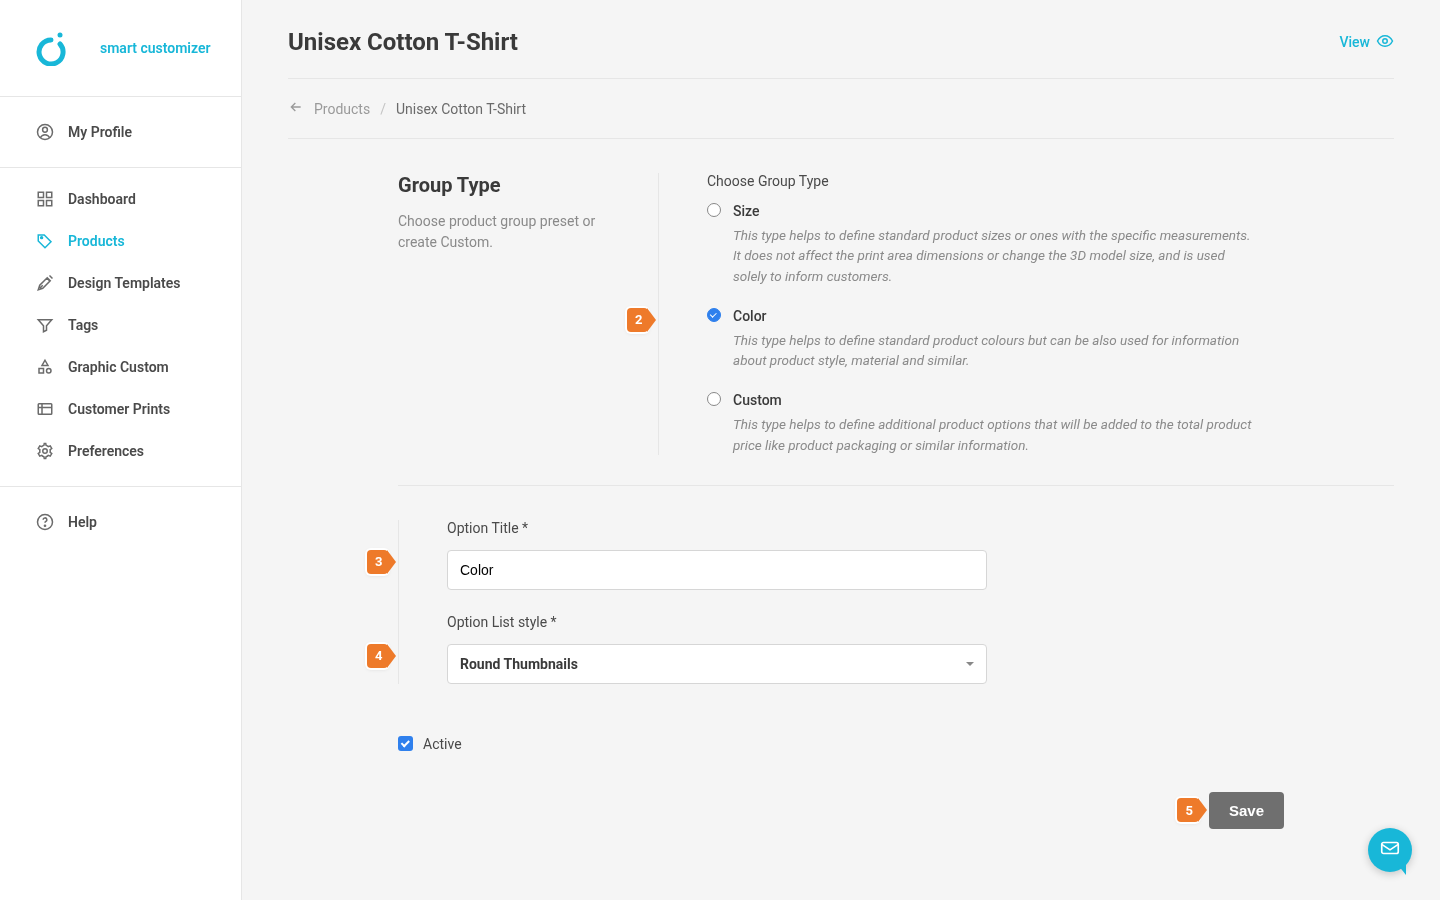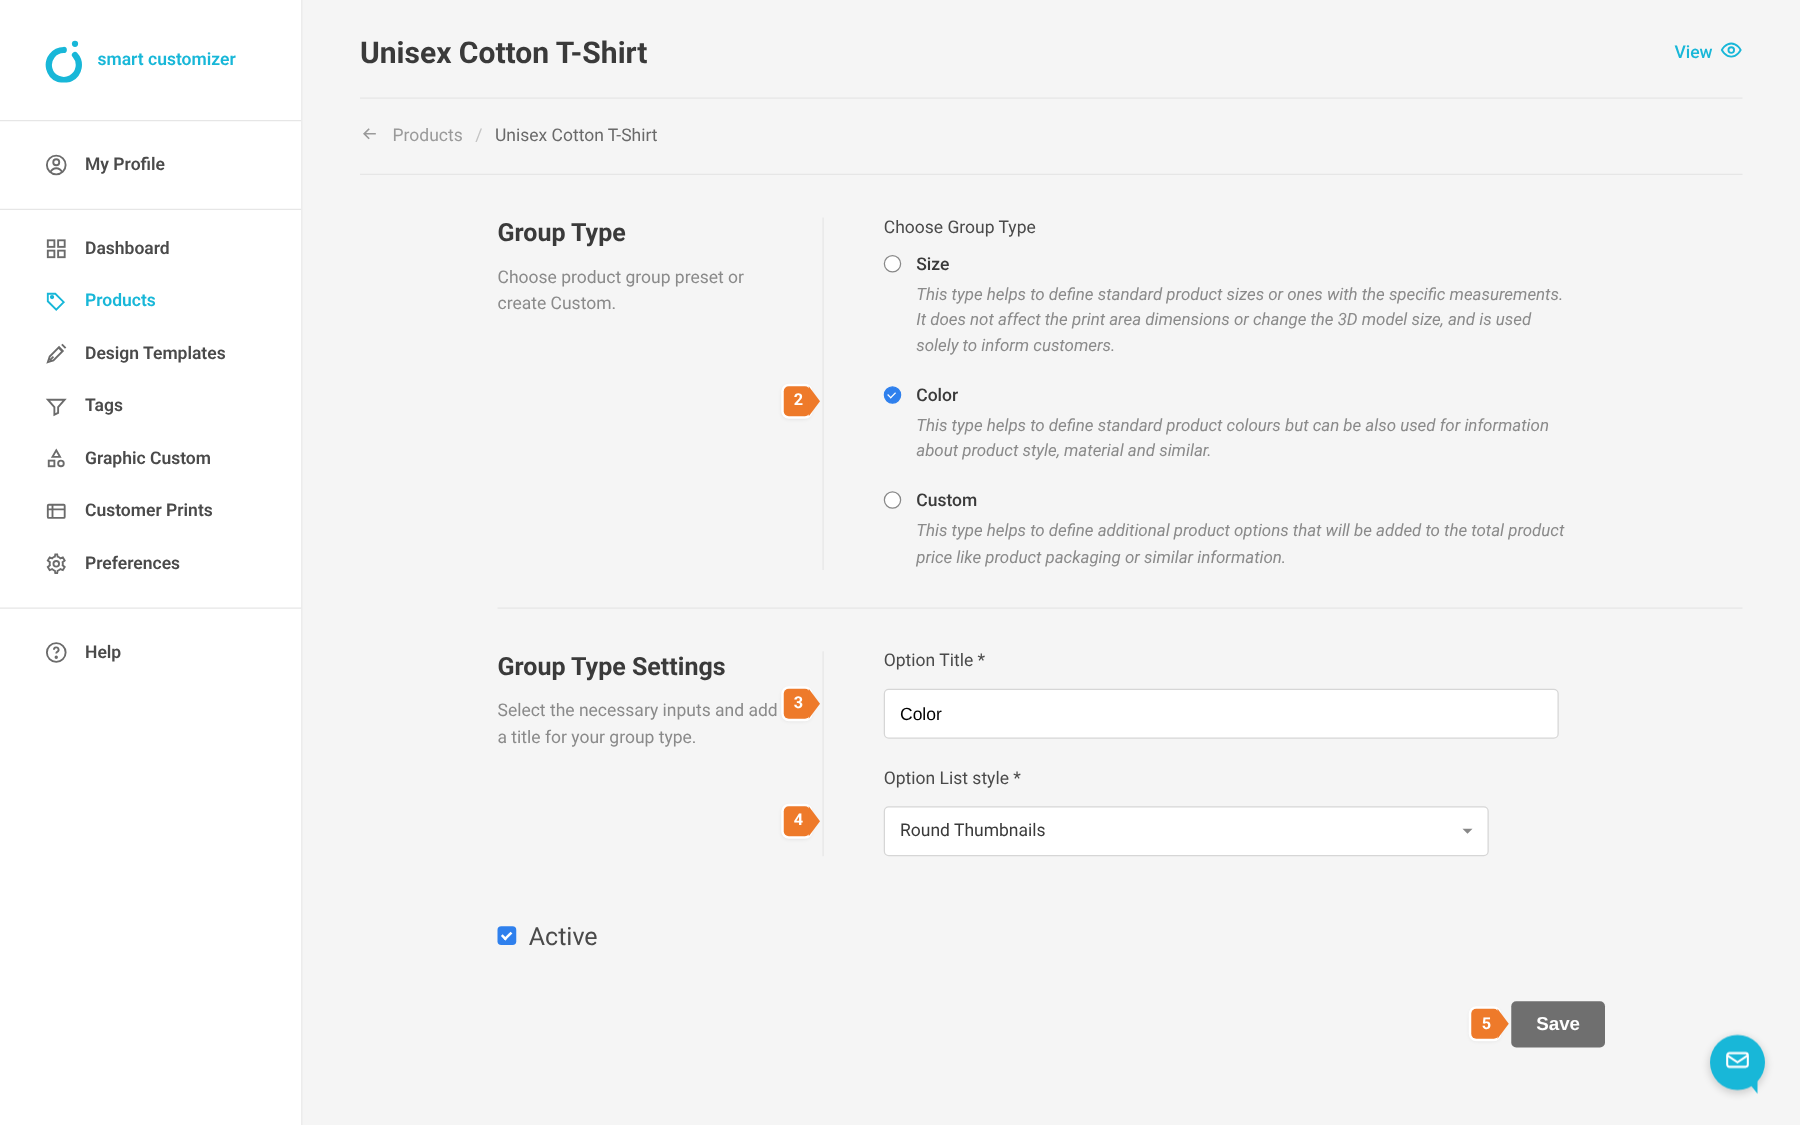--- a/index.html
+++ b/index.html
@@ -30,20 +30,21 @@
   }
   .brand-logo {
     width: 30px;
     height: 36px;
     position: relative;
   }
   .brand-name {
     color: #18b7d8;
     font-size: 14px;
     font-weight: 600;
+    margin-left: 22px;
   }
   .nav-section {
     padding: 0;
   }
   .nav-item {
     display: flex;
     align-items: center;
     gap: 14px;
     padding: 12px 24px 12px 36px;
     color: #4a4a4a;
@@ -167,38 +168,39 @@
   }
 
   .text-input {
     width: 540px; height: 40px;
     padding: 0 12px;
     font-size: 14px;
     border: 1px solid #d6d6d6; border-radius: 4px;
     background: #fff;
   }
   .select-wrap {
-    width: 484px; height: 40px;
+    width: 540px; height: 40px;
     border: 1px solid #d6d6d6; border-radius: 4px;
     background: #fff;
     display: flex; align-items: center; justify-content: space-between;
     padding: 0 12px; font-size: 14px; color: #3a3a3a;
     cursor: pointer;
+    font-weight: bold;
   }
   .caret-down {
     width: 0; height: 0;
     border-left: 4px solid transparent;
     border-right: 4px solid transparent;
     border-top: 4px solid #888;
   }
   .field-block { margin-bottom: 24px; position: relative; }
 
   .active-row {
     display: flex; align-items: center; gap: 10px;
-    padding: 22px 0 0 110px; font-size: 20px; color: #4a4a4a;
+    padding: 22px 0 0 110px; font-size: 14px; color: #4a4a4a;
   }
   .checkbox {
     width: 15px; height: 15px; border-radius: 3px;
     background: #2f80ed; display: inline-flex;
     align-items: center; justify-content: center;
   }
   .checkbox::after {
     content: ""; width: 6px; height: 3px;
     border-left: 2px solid #fff; border-bottom: 2px solid #fff;
     transform: rotate(-45deg) translateY(-1px);
@@ -417,24 +419,20 @@
             <span class="radio-label">Custom</span>
           </div>
           <div class="radio-desc">This type helps to define additional product options that will be added to the total product price like product packaging or similar information.</div>
         </div>
 
       </div>
     </div>
   </div>
 
   <div class="form-section" style="border-bottom:none;">
-    <div class="section-meta">
-      <h2 class="section-title">Group Type Settings</h2>
-      <p class="section-desc">Select the necessary inputs and add a title for your group type.</p>
-    </div>
     <div class="section-body">
       <div class="field-block">
         <label class="field-label">Option Title *</label>
         <span class="callout" style="left:-80px; top:30px;">3</span>
         <input class="text-input" value="Color" style="">
       </div>
       <div class="field-block" style="margin-bottom:0;">
         <label class="field-label">Option List style *</label>
         <span class="callout" style="left:-80px; top:30px;">4</span>
         <div class="select-wrap">

